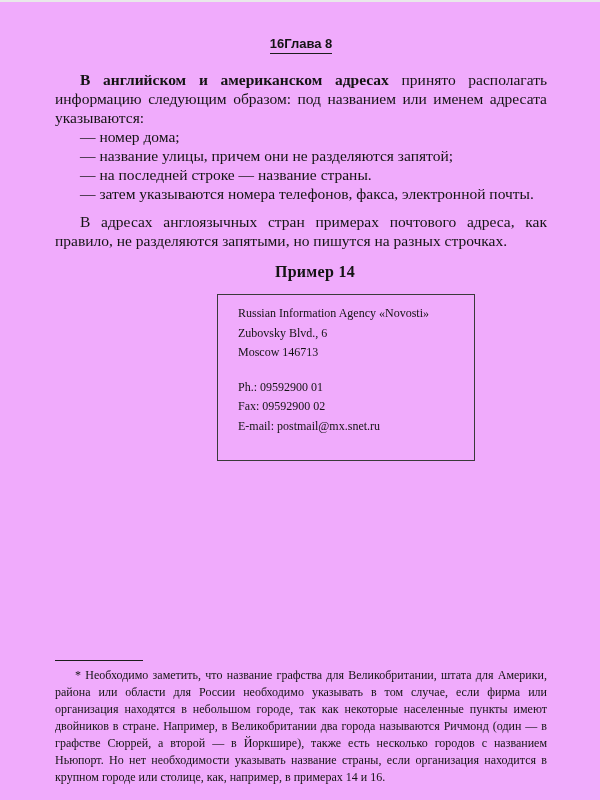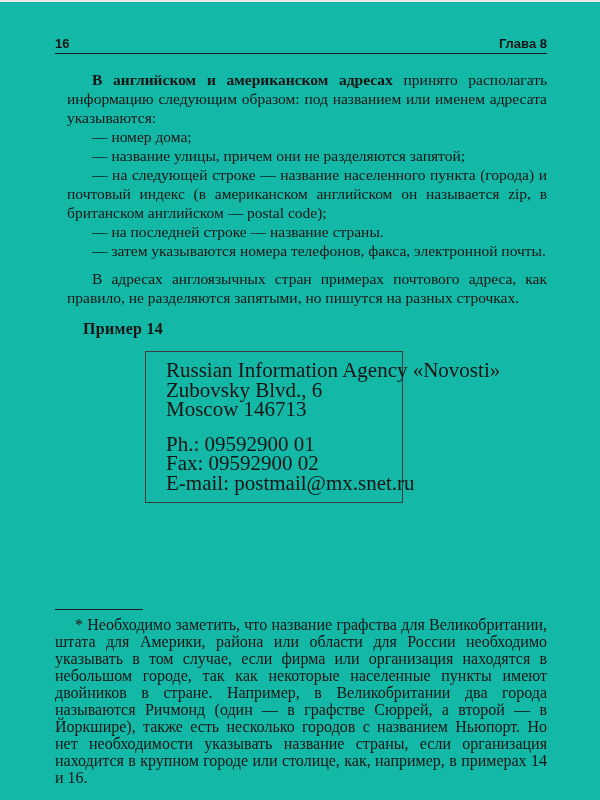--- a/index.html
+++ b/index.html
@@ -5,27 +5,28 @@
   html, body {
     margin: 0;
     padding: 0;
     background: #ffffff;
   }
   .page {
     position: relative;
     width: 600px;
     height: 800px;
     box-sizing: border-box;
-    background: #14b8a6;
+    background: #f0abfc;
     color: #141414;
     padding: 36px 53px 14px 55px;
     display: flex;
     flex-direction: column;
     font-family: "Liberation Serif", serif;
     overflow: hidden;
+    align-items: center;
   }
   
   .page::before {
     content: "";
     position: absolute;
     left: 0; top: 0; right: 0;
     height: 2px;
     background: #e9e9e9;
   }
 
@@ -40,21 +41,20 @@
     line-height: 15px;
     border-bottom: 1.5px solid #1c1c1c;
     padding-bottom: 2px;
   }
 
   .body-text {
     margin-top: 16px;
     font-size: 15.5px;
     line-height: 19px;
     text-align: justify;
-    margin-left: 12px;
   }
   .body-text p {
     margin: 0;
     text-indent: 25px;
   }
   .body-text p.spaced {
     margin-top: 9px;
   }
   .intro-bold { font-weight: bold; }
 
@@ -65,31 +65,31 @@
     font-weight: 600;
     letter-spacing: 0.3px;
   }
 
   .address-box {
     margin-top: 13px;
     margin-left: 90px;
     width: 258px;
     box-sizing: border-box;
     border: 1.5px solid #3a3a3a;
-    padding: 9px 12px 9px 20px;
-    font-size: 21px;
+    padding: 9px 12px 24px 20px;
+    font-size: 12px;
     line-height: 19.5px;
   }
   .address-box .line { white-space: nowrap; }
   .box-gap { height: 15px; }
 
   .spacer { flex: 1; }
 
   .footnote {
-    font-size: 16px;
+    font-size: 12px;
     line-height: 17px;
     text-align: justify;
   }
   .footnote-rule {
     width: 88px;
     border-top: 1.5px solid #1c1c1c;
     margin-bottom: 6px;
   }
   .footnote p {
     margin: 0;
@@ -104,21 +104,20 @@
   <div class="running-head">
     <span>16</span>
     <span>Глава 8</span>
   </div>
 
   <div class="body-text">
     <p><span class="intro-bold">В английском и американском адресах</span><span> принято располагать информацию следующим образом: под названием или именем адресата указываются:</span></p>
 
     <p>— номер дома;</p>
     <p>— название улицы, причем они не разделяются запятой;</p>
-    <p>— на следующей строке — название населенного пункта (города) и почтовый индекс (в американском английском он называется zip, в британском английском — postal code);</p>
     <p>— на последней строке — название страны.</p>
     <p>— затем указываются номера телефонов, факса, электронной почты.</p>
 
     <p class="spaced">В адресах англоязычных стран примерах почтового адреса, как правило, не разделяются запятыми, но пишутся на разных строчках.</p>
   </div>
 
   <div class="example-label">Пример 14</div>
 
   <div class="address-box">
     <div class="line">Russian Information Agency «Novosti»</div>

